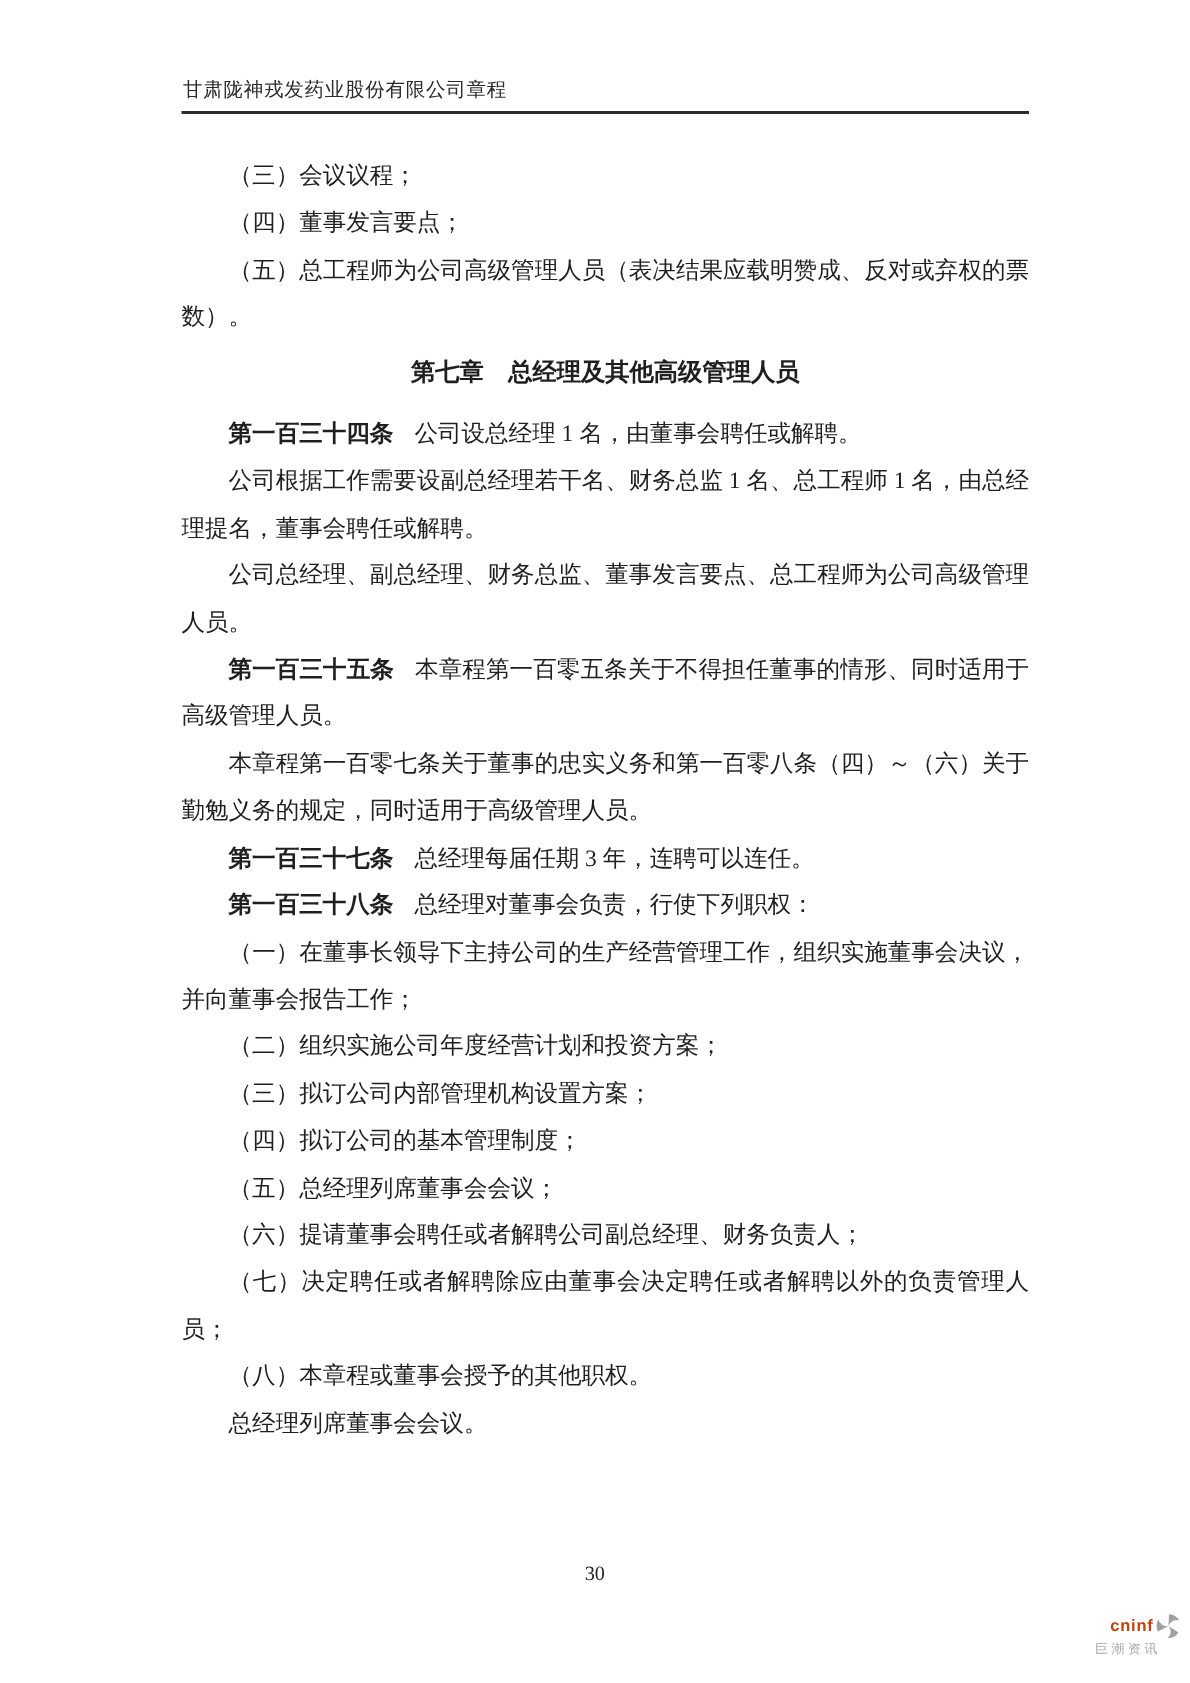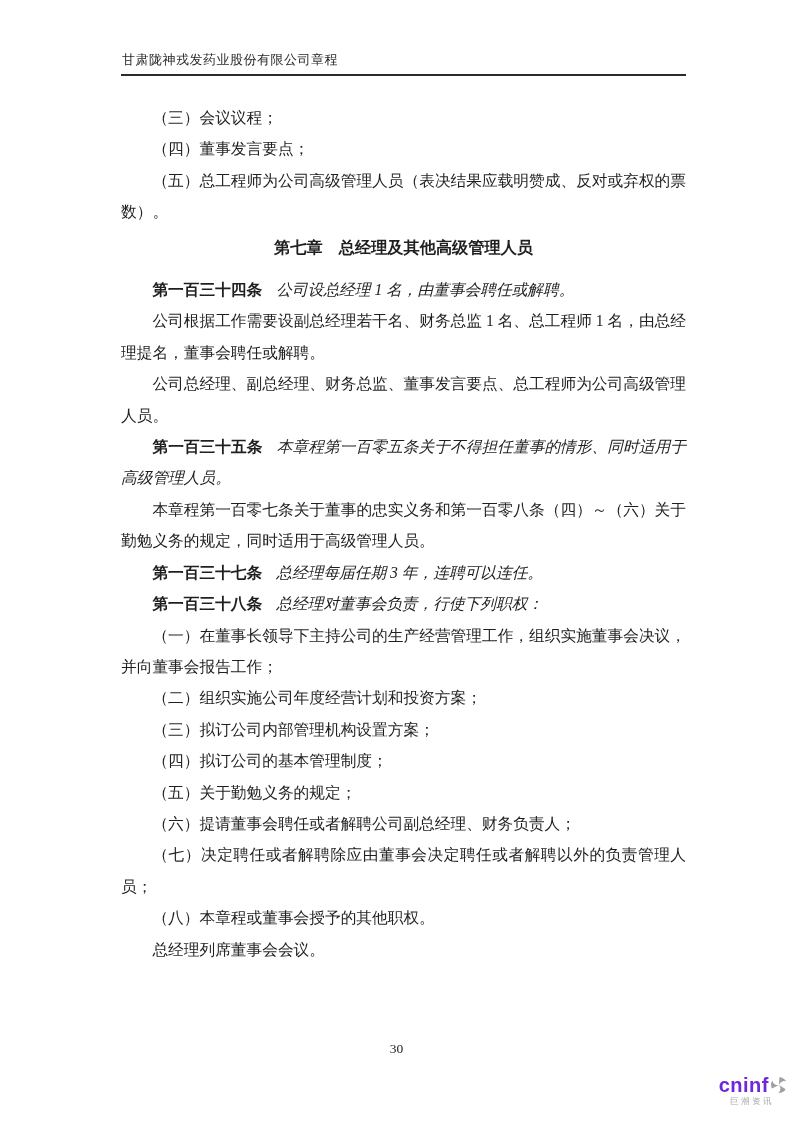--- a/index.html
+++ b/index.html
@@ -24,36 +24,36 @@
     font-size:15.7px;line-height:31.4px;
   }
   .para{
     margin:0;text-indent:2em;text-align:justify;
   }
   .chapter{
     text-indent:0;text-align:center;font-weight:bold;
     margin:5px 0 10px 0;font-size:16.2px;
   }
   .artnum{font-weight:bold;margin-top:36px;}
-  .arttext{margin-left:0.9em;font-style:italic;}
+  .arttext{margin-left:0.9em;}
   .page-number{
     position:absolute;left:0;top:1041px;width:100%;
     text-align:center;font-size:13.5px;color:#222;
   }
   .cninfo-logo{
     position:absolute;right:5px;top:1075px;
     text-align:right;color:#a0a0a0;
     font-family:"Liberation Sans","DejaVu Sans",sans-serif;
     line-height:1;
   }
   .cninfo-logo .brand-row{
     display:flex;align-items:center;justify-content:flex-end;gap:1px;
   }
   .cninfo-logo .brand{
-    font-weight:bold;font-size:20px;letter-spacing:0.5px;color:#6d28d9;
+    font-weight:bold;font-size:11px;letter-spacing:0.5px;color:#c2410c;
   }
   .cninfo-logo .swirl{width:18px;height:18px;display:block;}
   .cninfo-logo .cn-name{
     font-size:8.5px;letter-spacing:2.5px;margin-top:2px;margin-right:14px;color:#a8a8a8;
   }
   .cninfo-logo .url{
     font-size:9.5px;margin-top:18px;color:#a8a8a8;letter-spacing:0.2px;
   }
 </style>
 </head>
@@ -81,21 +81,21 @@
 
 
     <p class="para"><b class="artnum">第一百三十七条</b><span class="arttext">总经理每届任期 3 年，连聘可以连任。</span></p>
 
     <p class="para"><b class="artnum">第一百三十八条</b><span class="arttext">总经理对董事会负责，行使下列职权：</span></p>
 
     <p class="para">（一）在董事长领导下主持公司的生产经营管理工作，组织实施董事会决议，并向董事会报告工作；</p>
     <p class="para">（二）组织实施公司年度经营计划和投资方案；</p>
     <p class="para">（三）拟订公司内部管理机构设置方案；</p>
     <p class="para">（四）拟订公司的基本管理制度；</p>
-    <p class="para">（五）关于勤勉义务的规定；</p>
+    <p class="para">（五）总经理列席董事会会议；</p>
     <p class="para">（六）提请董事会聘任或者解聘公司副总经理、财务负责人；</p>
     <p class="para">（七）决定聘任或者解聘除应由董事会决定聘任或者解聘以外的负责管理人员；</p>
     <p class="para">（八）本章程或董事会授予的其他职权。</p>
     <p class="para">总经理列席董事会会议。</p>
   </div>
 
   <div class="page-number">30</div>
 
   <div class="cninfo-logo">
     <div class="brand-row">

